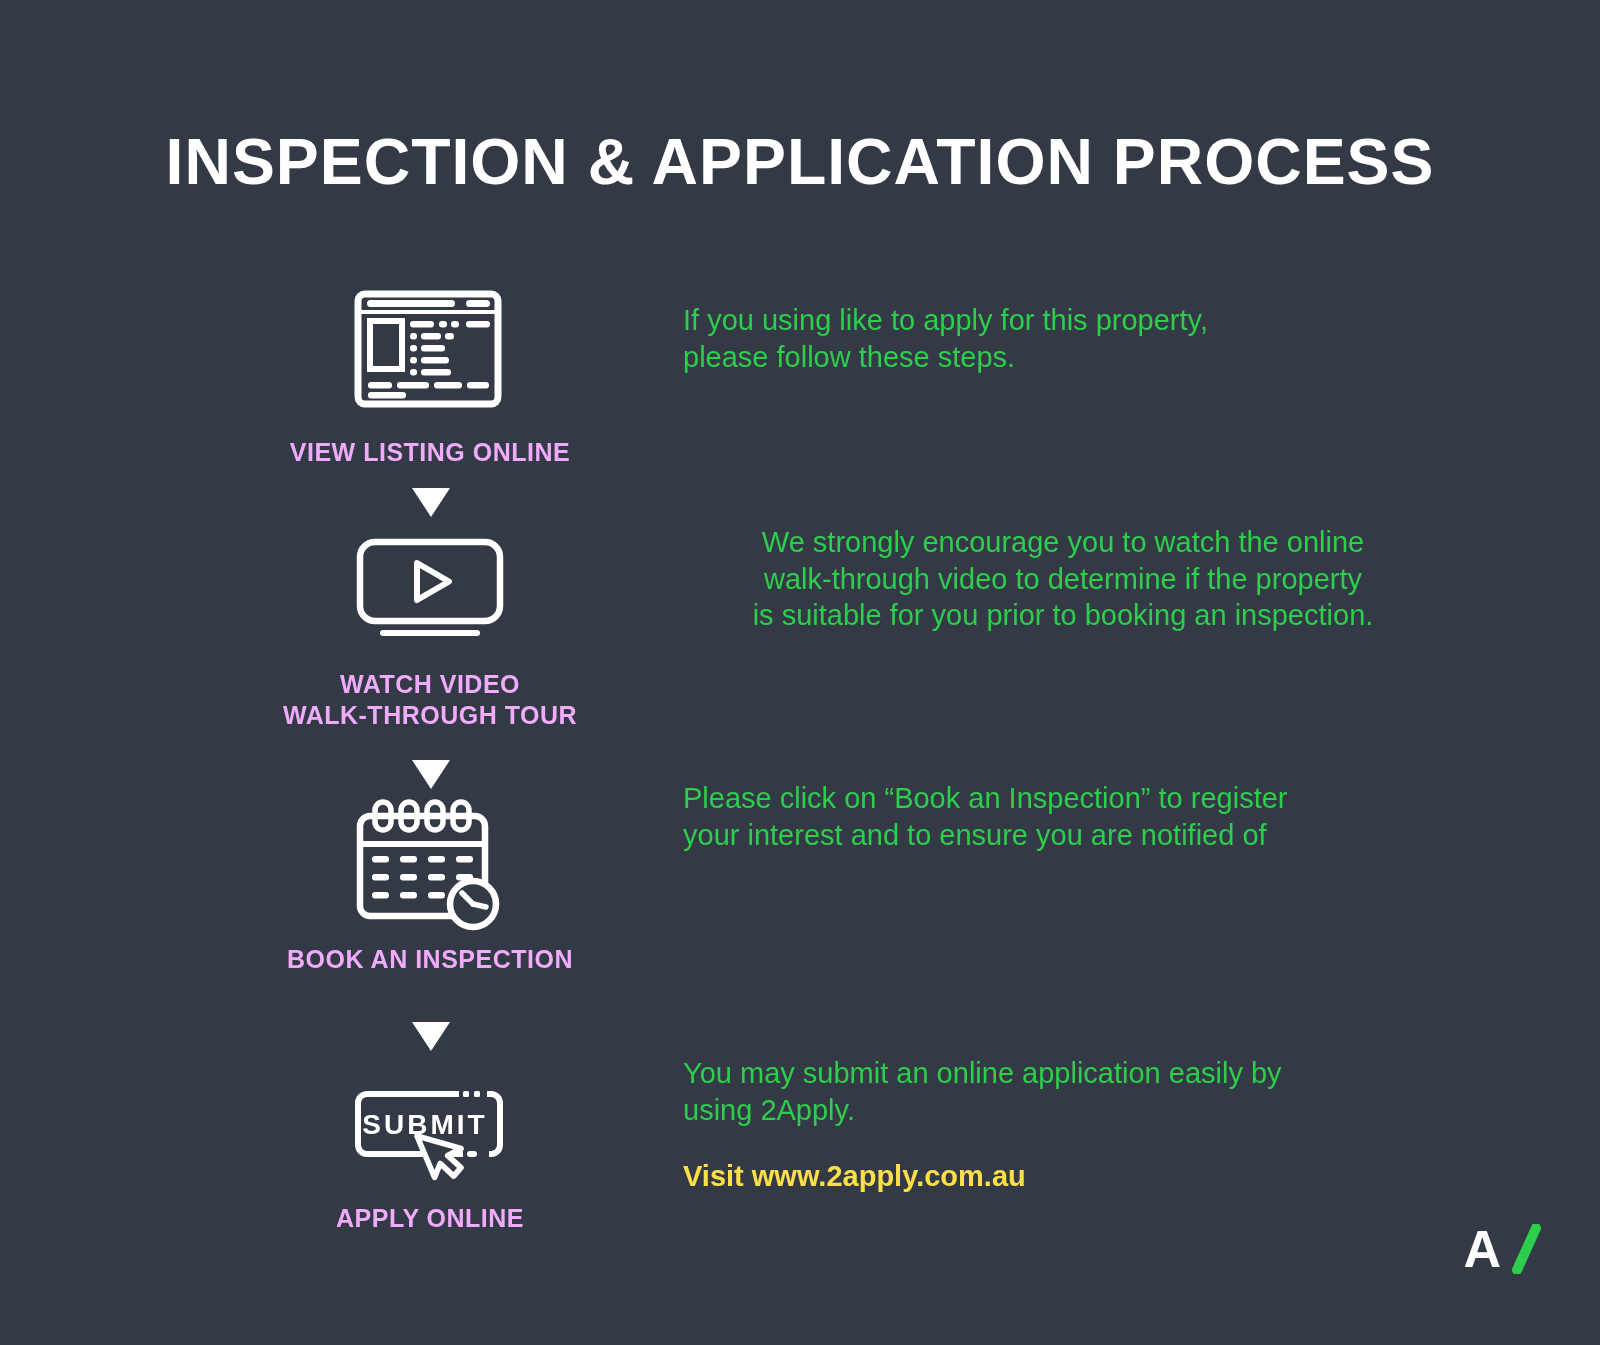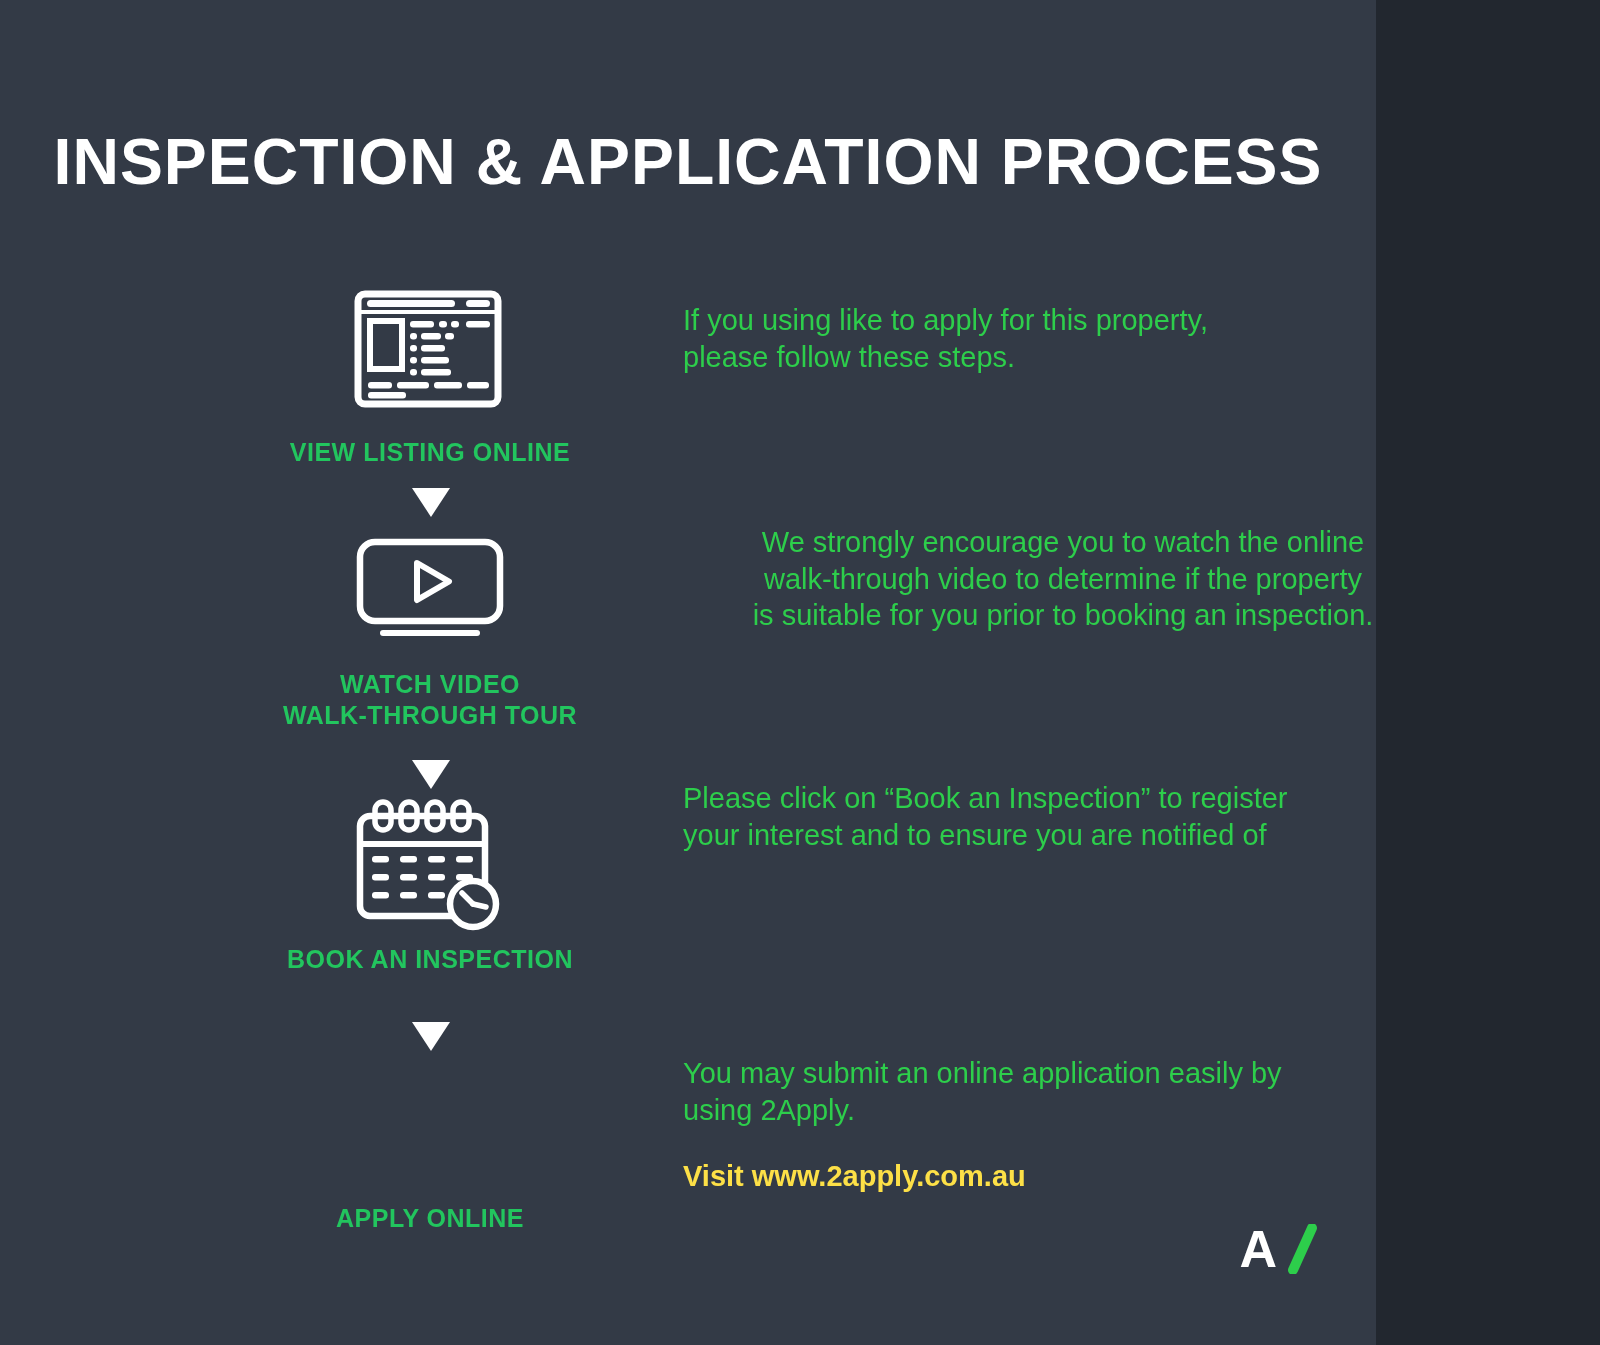--- a/index.html
+++ b/index.html
@@ -1,29 +1,29 @@
 <!DOCTYPE html>
 <html><head>
 <meta charset="utf-8">
 <style>
   html,body { margin:0; padding:0; background:#22272f; }
   .canvas {
-    position:relative; width:1376px; height:1345px;
+    position:relative; width:1600px; height:1345px;
     background:#333a46; overflow:hidden;
     font-family:"Liberation Sans", sans-serif;
   }
   .abs { position:absolute; }
   .title {
     left:0; right:0; top:124px; text-align:center;
     color:#ffffff; font-weight:700; font-size:65px; letter-spacing:1px;
     transform:scaleX(0.99);
     white-space:nowrap;
   }
   .step-label {
-    color:#22c55e; font-weight:700; font-size:25px; line-height:31px;
+    color:#f0abfc; font-weight:700; font-size:25px; line-height:31px;
     text-align:center; letter-spacing:0.5px; left:180px; width:500px;
   }
   .desc {
     color:#2dce4b; font-size:29px; line-height:36.5px; font-weight:400;
     left:683px; width:760px;
   }
   .down-arrow {
     width:0; height:0; left:412px;
     border-left:19px solid transparent;
     border-right:19px solid transparent;
@@ -136,20 +136,36 @@
   <div class="abs step-label" style="top:944px;">
     <div>BOOK AN INSPECTION</div>
   </div>
   <div class="abs desc" style="top:780px;">
     <div>Please click on “Book an Inspection” to register</div>
     <div>your interest and to ensure you are notified of</div>
   </div>
 
   <div class="abs down-arrow" style="top:1022px;"></div>
 
+  <div class="abs icon" style="left:353px; top:1086px;">
+    <svg width="152" height="108" viewBox="0 0 152 108" fill="none" stroke="#ffffff">
+      <rect x="5" y="8" width="142" height="60" rx="9" stroke-width="6"></rect>
+      <g stroke="none">
+        <rect x="106" y="1" width="28" height="13" fill="#333a46"></rect>
+        <rect x="110" y="5" width="6" height="6" rx="1.5" fill="#ffffff"></rect>
+        <rect x="121" y="5" width="6" height="6" rx="1.5" fill="#ffffff"></rect>
+        <rect x="110" y="61" width="26" height="13" fill="#333a46"></rect>
+        <rect x="114" y="65" width="10" height="6" rx="3" fill="#ffffff"></rect>
+      </g>
+      <text x="72" y="48" text-anchor="middle" font-size="28" font-weight="bold" letter-spacing="3" fill="#ffffff" stroke="none">SUBMIT</text>
+      <g transform="translate(64,50) rotate(-23) scale(1.25)" stroke-width="4.5" fill="#333a46" stroke-linejoin="round">
+        <path d="M0 0 L0 36 L8.5 27.5 L14.5 41 L22.5 37 L16.5 24 L28.5 23 Z"></path>
+      </g>
+    </svg>
+  </div>
   <div class="abs step-label" style="top:1203px;">
     <div>APPLY ONLINE</div>
   </div>
   <div class="abs desc" style="top:1055px;">
     <div>You may submit an online application easily by</div>
     <div>using 2Apply.</div>
   </div>
 
   <div class="abs visit" style="top:1160px;">Visit www.2apply.com.au</div>
 

